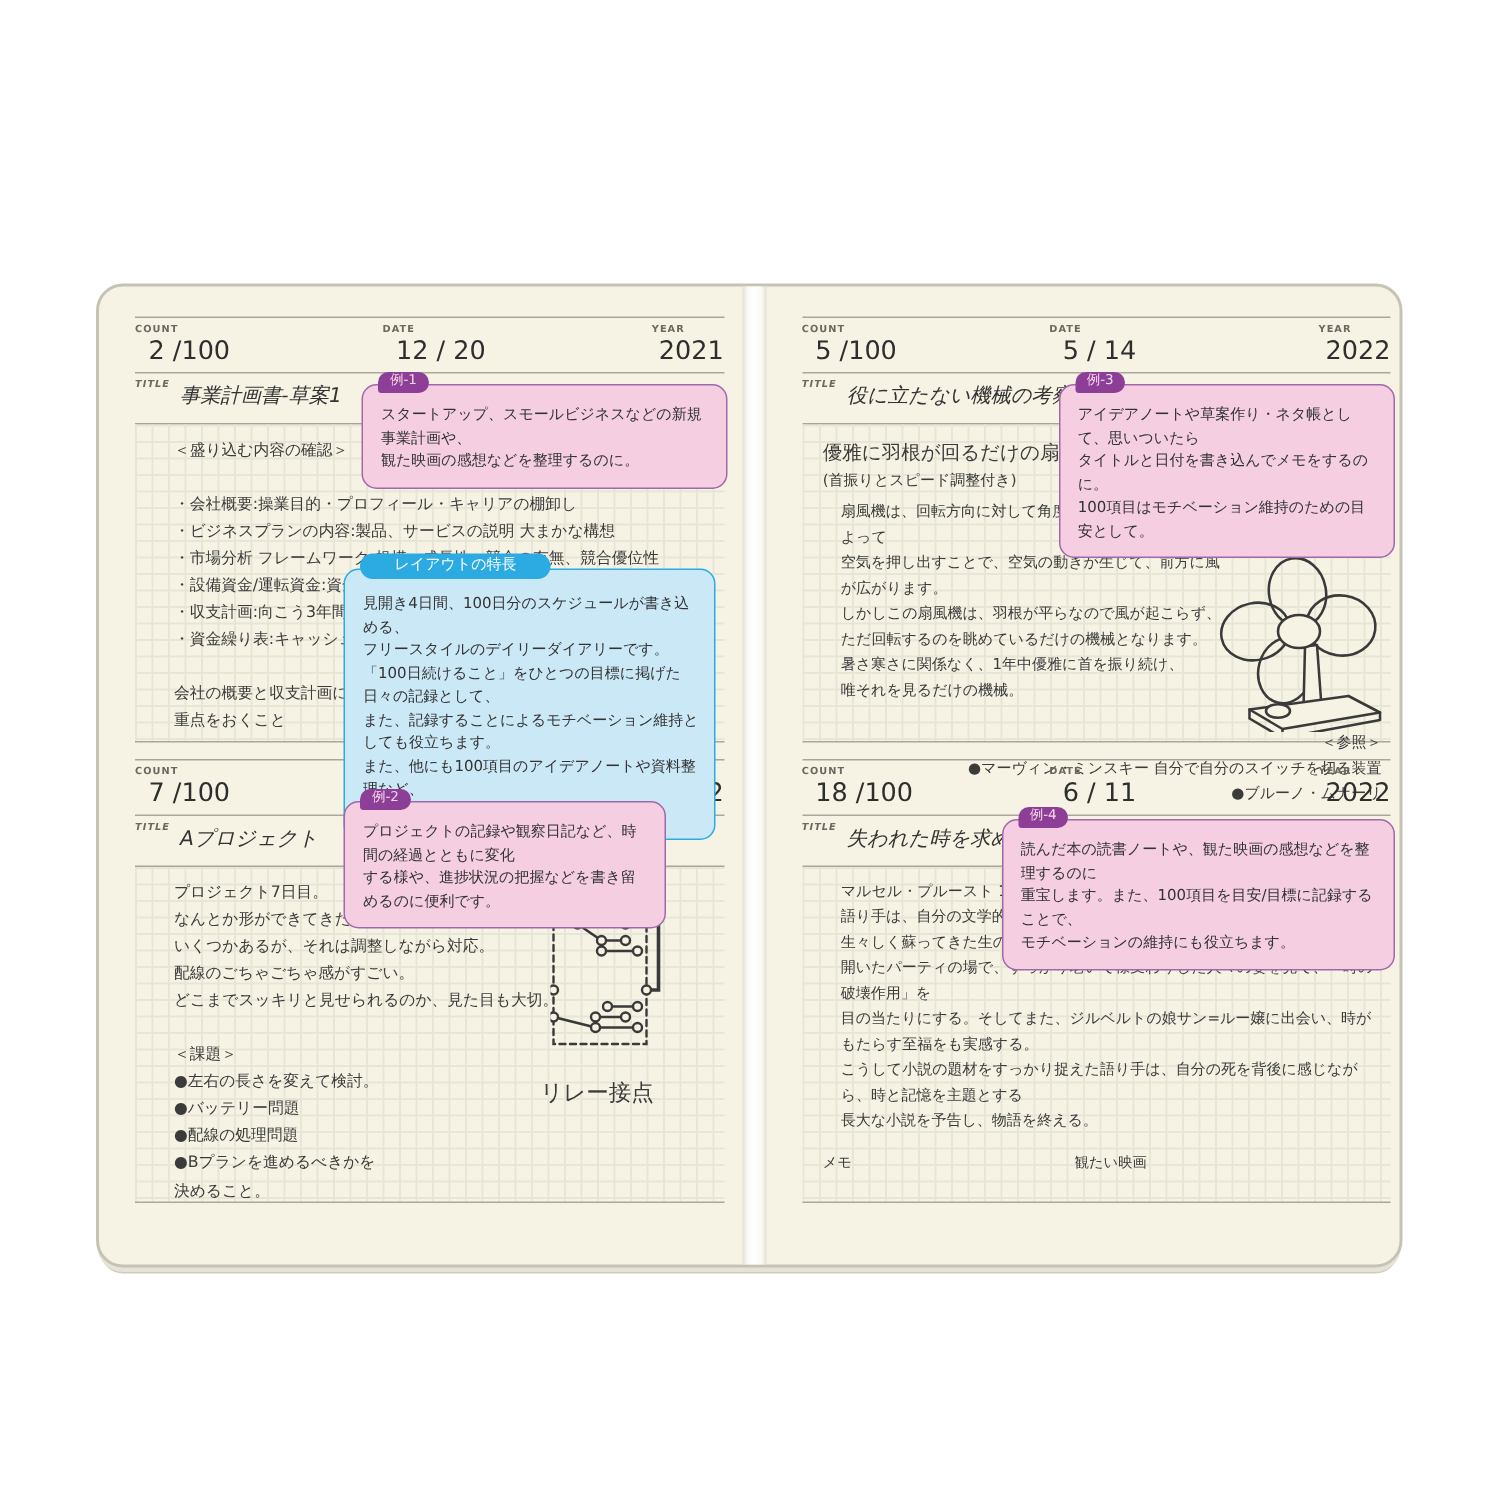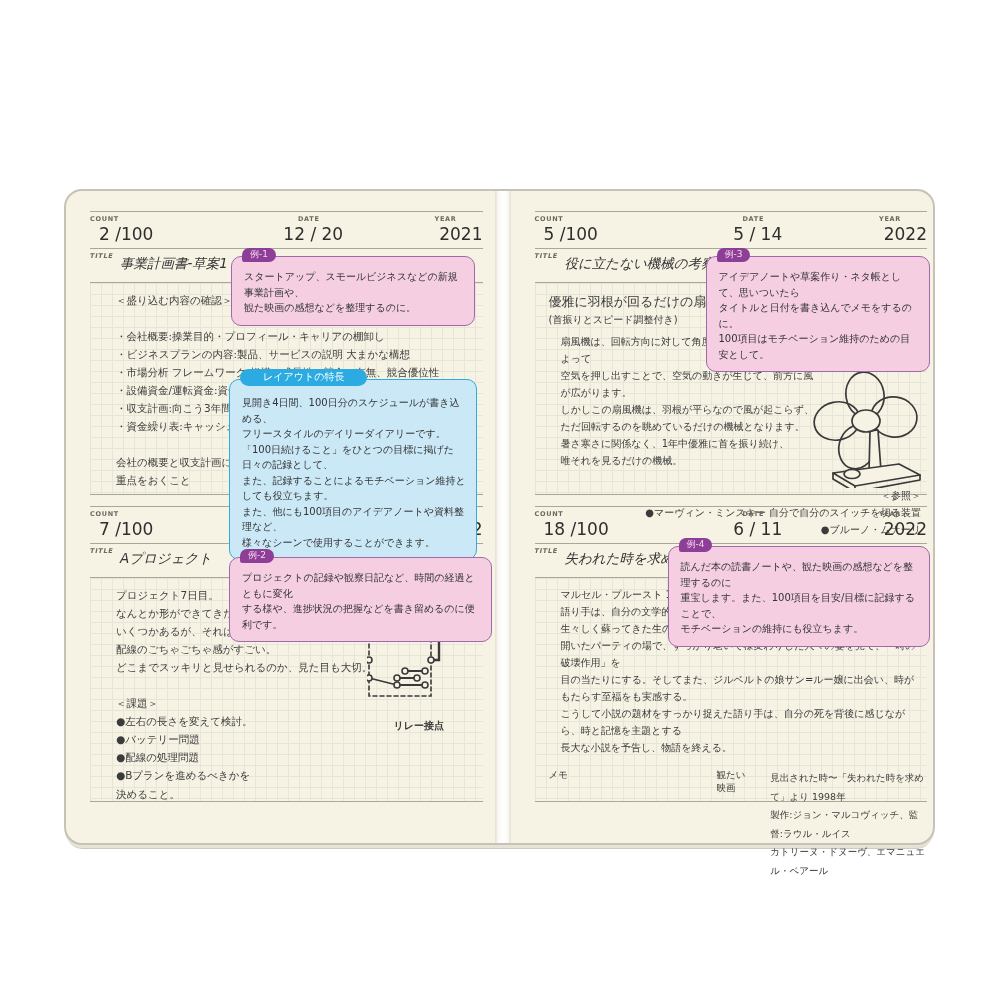--- a/index.html
+++ b/index.html
@@ -12,21 +12,21 @@
   .page-right{padding:20px 6px 0 24px;}
   .gutter{width:16px;background:linear-gradient(90deg,#e3e1d4 0%,#fbfaf5 22%,#ffffff 50%,#fbfaf5 78%,#e3e1d4 100%);}
 
   .entry{position:relative;}
   .entry-top{height:284px;margin-bottom:11px;}
   .entry-bottom{height:296px;}
   .rule{border-top:1px solid #a9a69a;height:0;}
   .head-row{display:flex;height:36px;box-sizing:border-box;padding-top:3px;}
   .head-col{display:flex;flex-direction:column;}
   .col-count{width:165px;}
-  .col-date{flex:1;text-align:center;}
+  .col-date{flex:1;}
   .col-year{width:120px;align-items:flex-end;}
   .fld-label{font-size:6.5px;letter-spacing:.7px;color:#6b695f;font-weight:bold;}
   .col-year .fld-label{margin-right:26px;}
   .fld-value{font-size:17px;color:#2e2e2e;margin-top:1px;padding-left:9px;white-space:nowrap;}
   .col-year .fld-value{padding-left:0;text-align:center;}
   .title-row{position:relative;height:33px;box-sizing:border-box;}
   .title-label{position:absolute;left:0;top:3px;font-style:italic;}
   .entry-title{display:inline-block;margin:6px 0 0 30px;font-size:13.5px;color:#333;font-style:italic;}
   .entry-body{position:relative;height:calc(100% - 72px);box-sizing:border-box;
       border-bottom:1px solid #a9a69a;
@@ -44,21 +44,21 @@
   .callout.pink{background:#f5cee2;border:1.5px solid #a268ab;}
   .callout.blue{background:#cbe8f7;border:1.5px solid #2babe2;}
   .callout-badge{position:absolute;top:-9px;left:10px;font-size:9px;line-height:1;
       padding:2px 8px 3px;border-radius:9px 9px 9px 3px;white-space:nowrap;}
   .pink .callout-badge{background:#8d3e97;color:#f7d9ea;}
   .blue .callout-badge{background:#2babe2;color:#ffffff;font-size:10px;top:-11px;padding:3px 23px 4px;border-radius:11px;}
   .callout-text{font-size:10px;line-height:1.55;color:#333;white-space:pre-line;padding:12px 10px 9px 12px;}
   .callout.blue .callout-text{padding-top:15px;}
 
   .sketch{position:absolute;z-index:4;}
-  .sketch-caption{position:absolute;z-index:4;font-size:10px;color:#3b3b3b;text-align:right;font-weight:bold;}
+  .sketch-caption{position:absolute;z-index:4;font-size:15px;color:#3b3b3b;text-align:center;}
 
   .memo-row{display:flex;margin-top:13px;padding-left:14px;}
   .memo-col{display:flex;flex-direction:row;gap:21px;}
   .memo-col.left{width:168px;}
   .memo-col.right{flex:1;}
   .memo-header{font-size:9.5px;margin-bottom:4px;}
   .memo-items{font-size:11px;line-height:1.8;white-space:pre-line;}
   .movie-lines{font-size:9.5px;line-height:1.95;white-space:pre-line;}
 </style>
 </head>
@@ -97,21 +97,21 @@
 ・会社概要:操業目的・プロフィール・キャリアの棚卸し
 ・ビジネスプランの内容:製品、サービスの説明 大まかな構想
 ・市場分析 フレームワーク:規模、成長性、競合の有無、競合優位性
 ・設備資金/運転資金:資金と調達方法
 ・収支計画:向こう3年間の収
 ・資金繰り表:キャッシュフロ
 
 会社の概要と収支計画に
 重点をおくこと</div>
         </div>
-        <div class="callout pink" style="left:141px;top:45px;width:244px;">
+        <div class="callout pink" style="left:151px;top:45px;width:244px;">
           <span class="callout-badge">例-1</span>
           <div class="callout-text">スタートアップ、スモールビジネスなどの新規事業計画や、
 観た映画の感想などを整理するのに。</div>
         </div>
         <div class="callout blue" style="left:139px;top:168px;width:248px;">
           <span class="callout-badge">レイアウトの特長</span>
           <div class="callout-text">見開き4日間、100日分のスケジュールが書き込める、
 フリースタイルのデイリーダイアリーです。
 「100日続けること」をひとつの目標に掲げた日々の記録として、
 また、記録することによるモチベーション維持としても役立ちます。
@@ -149,21 +149,21 @@
 配線のごちゃごちゃ感がすごい。
 どこまでスッキリと見せられるのか、見た目も大切。
 
 ＜課題＞
 ●左右の長さを変えて検討。
 ●バッテリー問題
 ●配線の処理問題
 ●Bプランを進めるべきかを
  決めること。</div>
         </div>
-        <div class="callout pink" style="left:139px;top:51px;width:263px;">
+        <div class="callout pink" style="left:139px;top:28px;width:215px;">
           <span class="callout-badge">例-2</span>
           <div class="callout-text">プロジェクトの記録や観察日記など、時間の経過とともに変化
 する様や、進捗状況の把握などを書き留めるのに便利です。</div>
         </div>
         <svg class="sketch" style="left:277px;top:102px;width:80px;height:108px;" viewBox="0 0 80 108">
           <g stroke="#3a3a3a" fill="none" stroke-linecap="round">
             <rect x="2" y="8" width="62" height="80" stroke-width="1.6" stroke-dasharray="4 3"></rect>
             <polyline points="72,0 72,52 64,52" stroke-width="2.4"></polyline>
             <line x1="18" y1="8" x2="34" y2="19" stroke-width="1.8"></line>
             <line x1="34" y1="19" x2="50" y2="19" stroke-width="1.8"></line>
@@ -288,23 +288,20 @@
 開いたパーティの場で、すっかり老いて様変わりした人々の姿を見て、「時の破壊作用」を
 目の当たりにする。そしてまた、ジルベルトの娘サン=ルー嬢に出会い、時がもたらす至福をも実感する。
 こうして小説の題材をすっかり捉えた語り手は、自分の死を背後に感じながら、時と記憶を主題とする
 長大な小説を予告し、物語を終える。</div>
           <div class="memo-row">
             <div class="memo-col left">
               <div class="memo-header">メモ</div>
             </div>
             <div class="memo-col right">
               <div class="memo-header">観たい映画</div>
-              <div class="movie-lines">見出された時〜「失われた時を求めて」より 1998年
-製作:ジョン・マルコヴィッチ、監督:ラウル・ルイス
-カトリーヌ・ドヌーヴ、エマニュエル・ベアール</div>
             </div>
           </div>
         </div>
         <div class="callout pink" style="left:133px;top:40px;width:262px;">
           <span class="callout-badge">例-4</span>
           <div class="callout-text">読んだ本の読書ノートや、観た映画の感想などを整理するのに
 重宝します。また、100項目を目安/目標に記録することで、
 モチベーションの維持にも役立ちます。</div>
         </div>
       </section>

